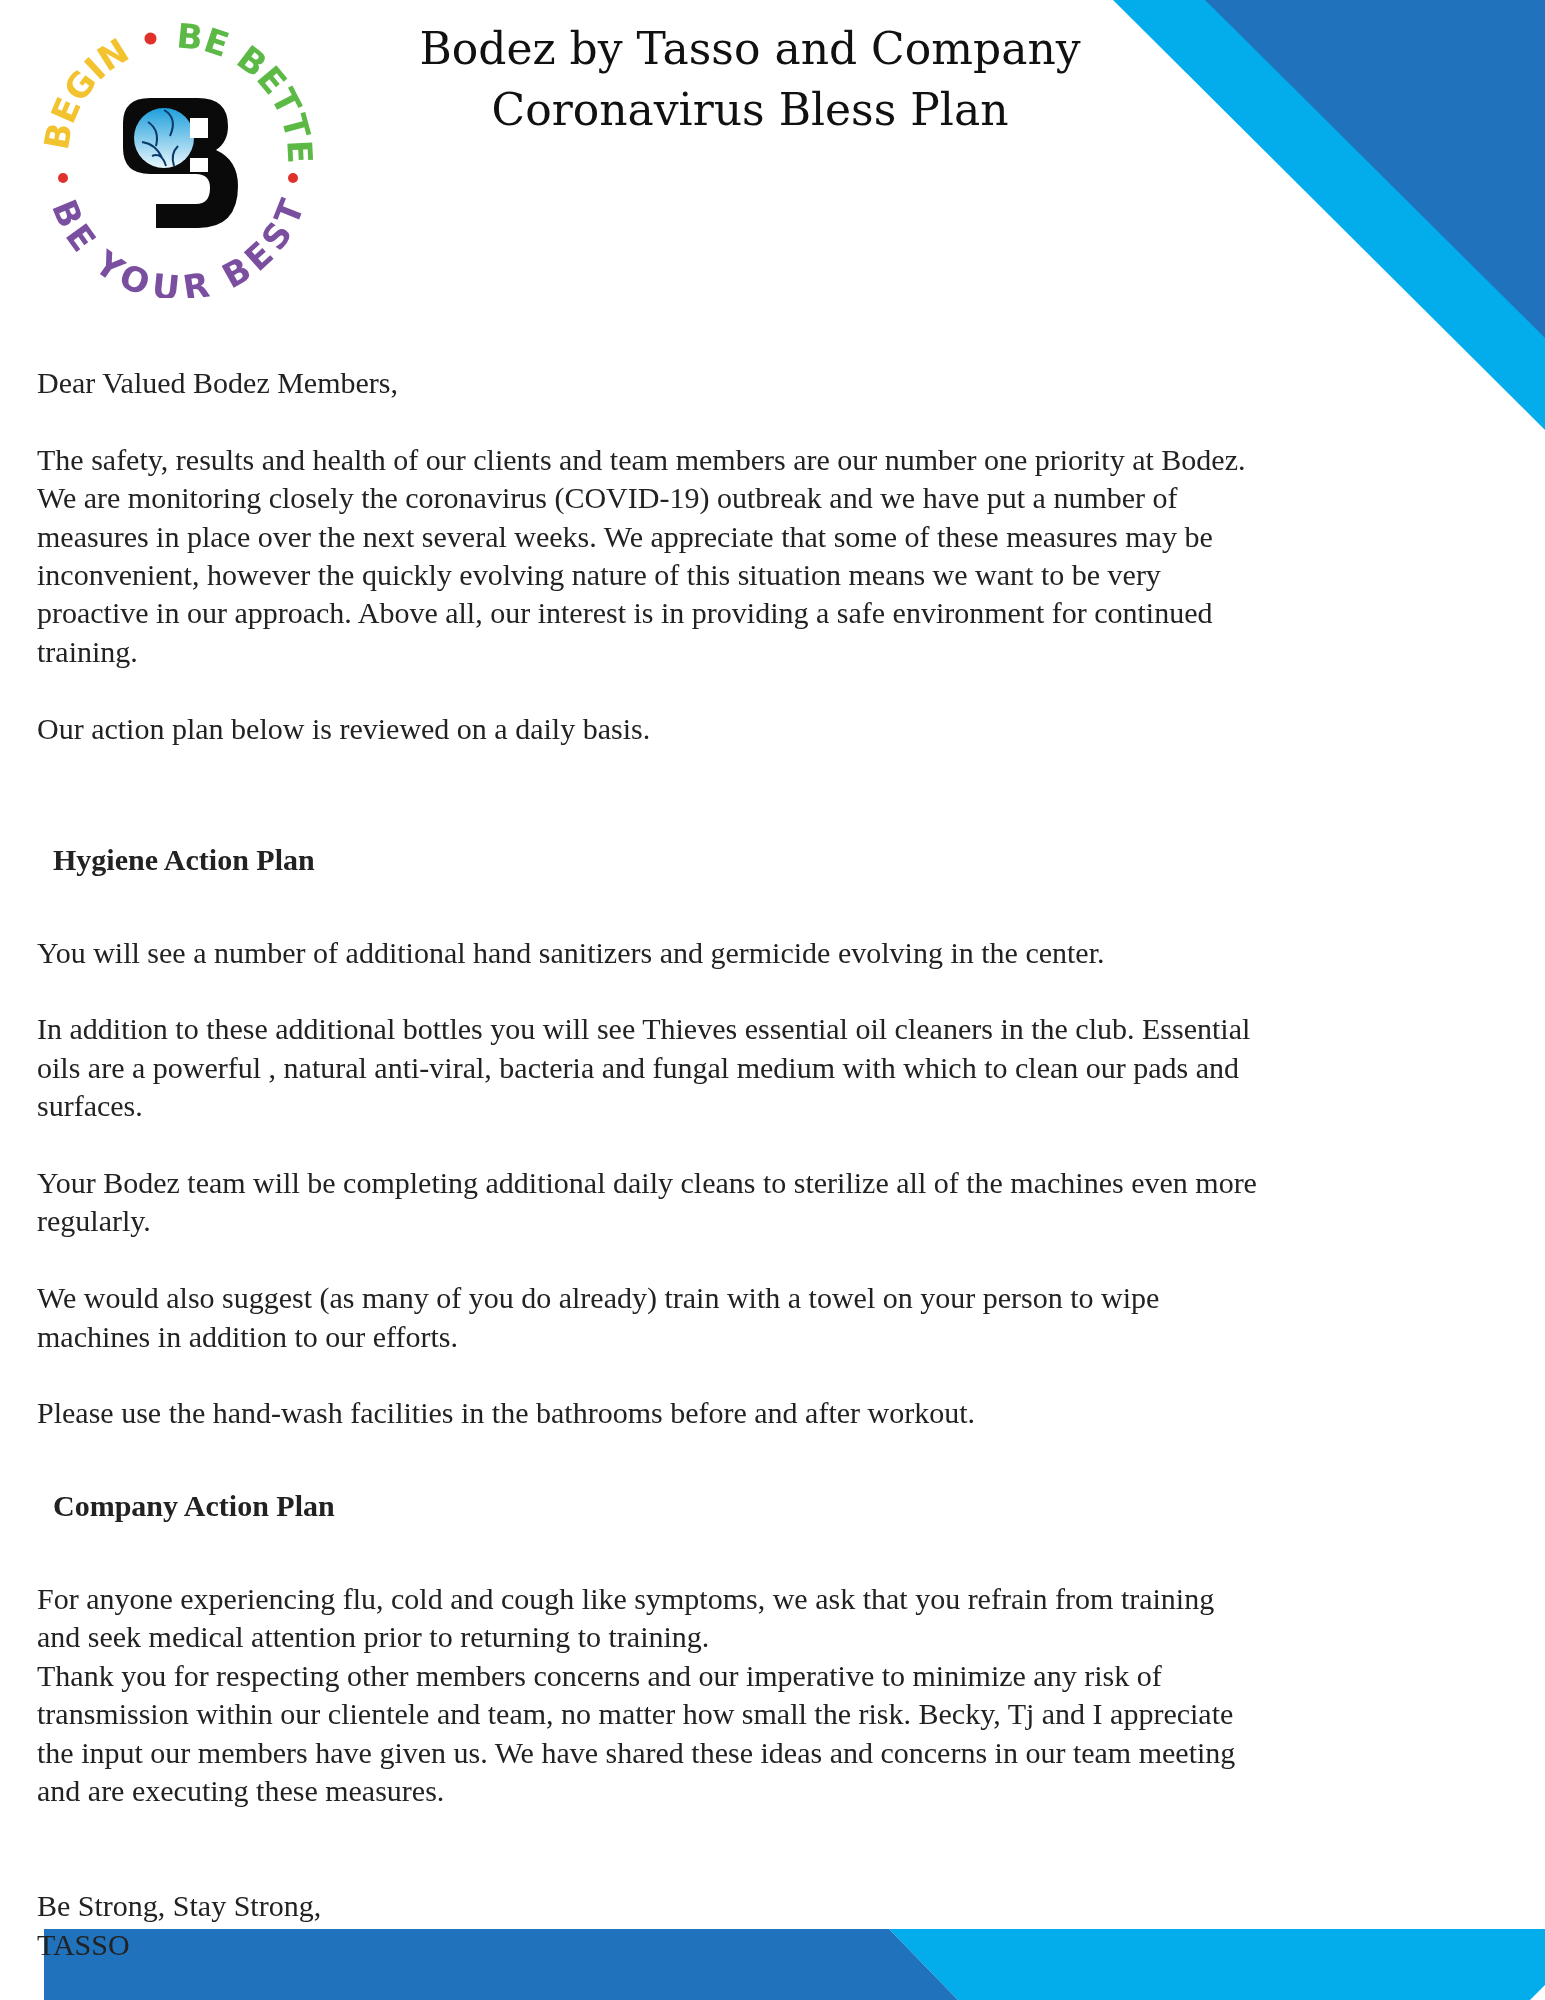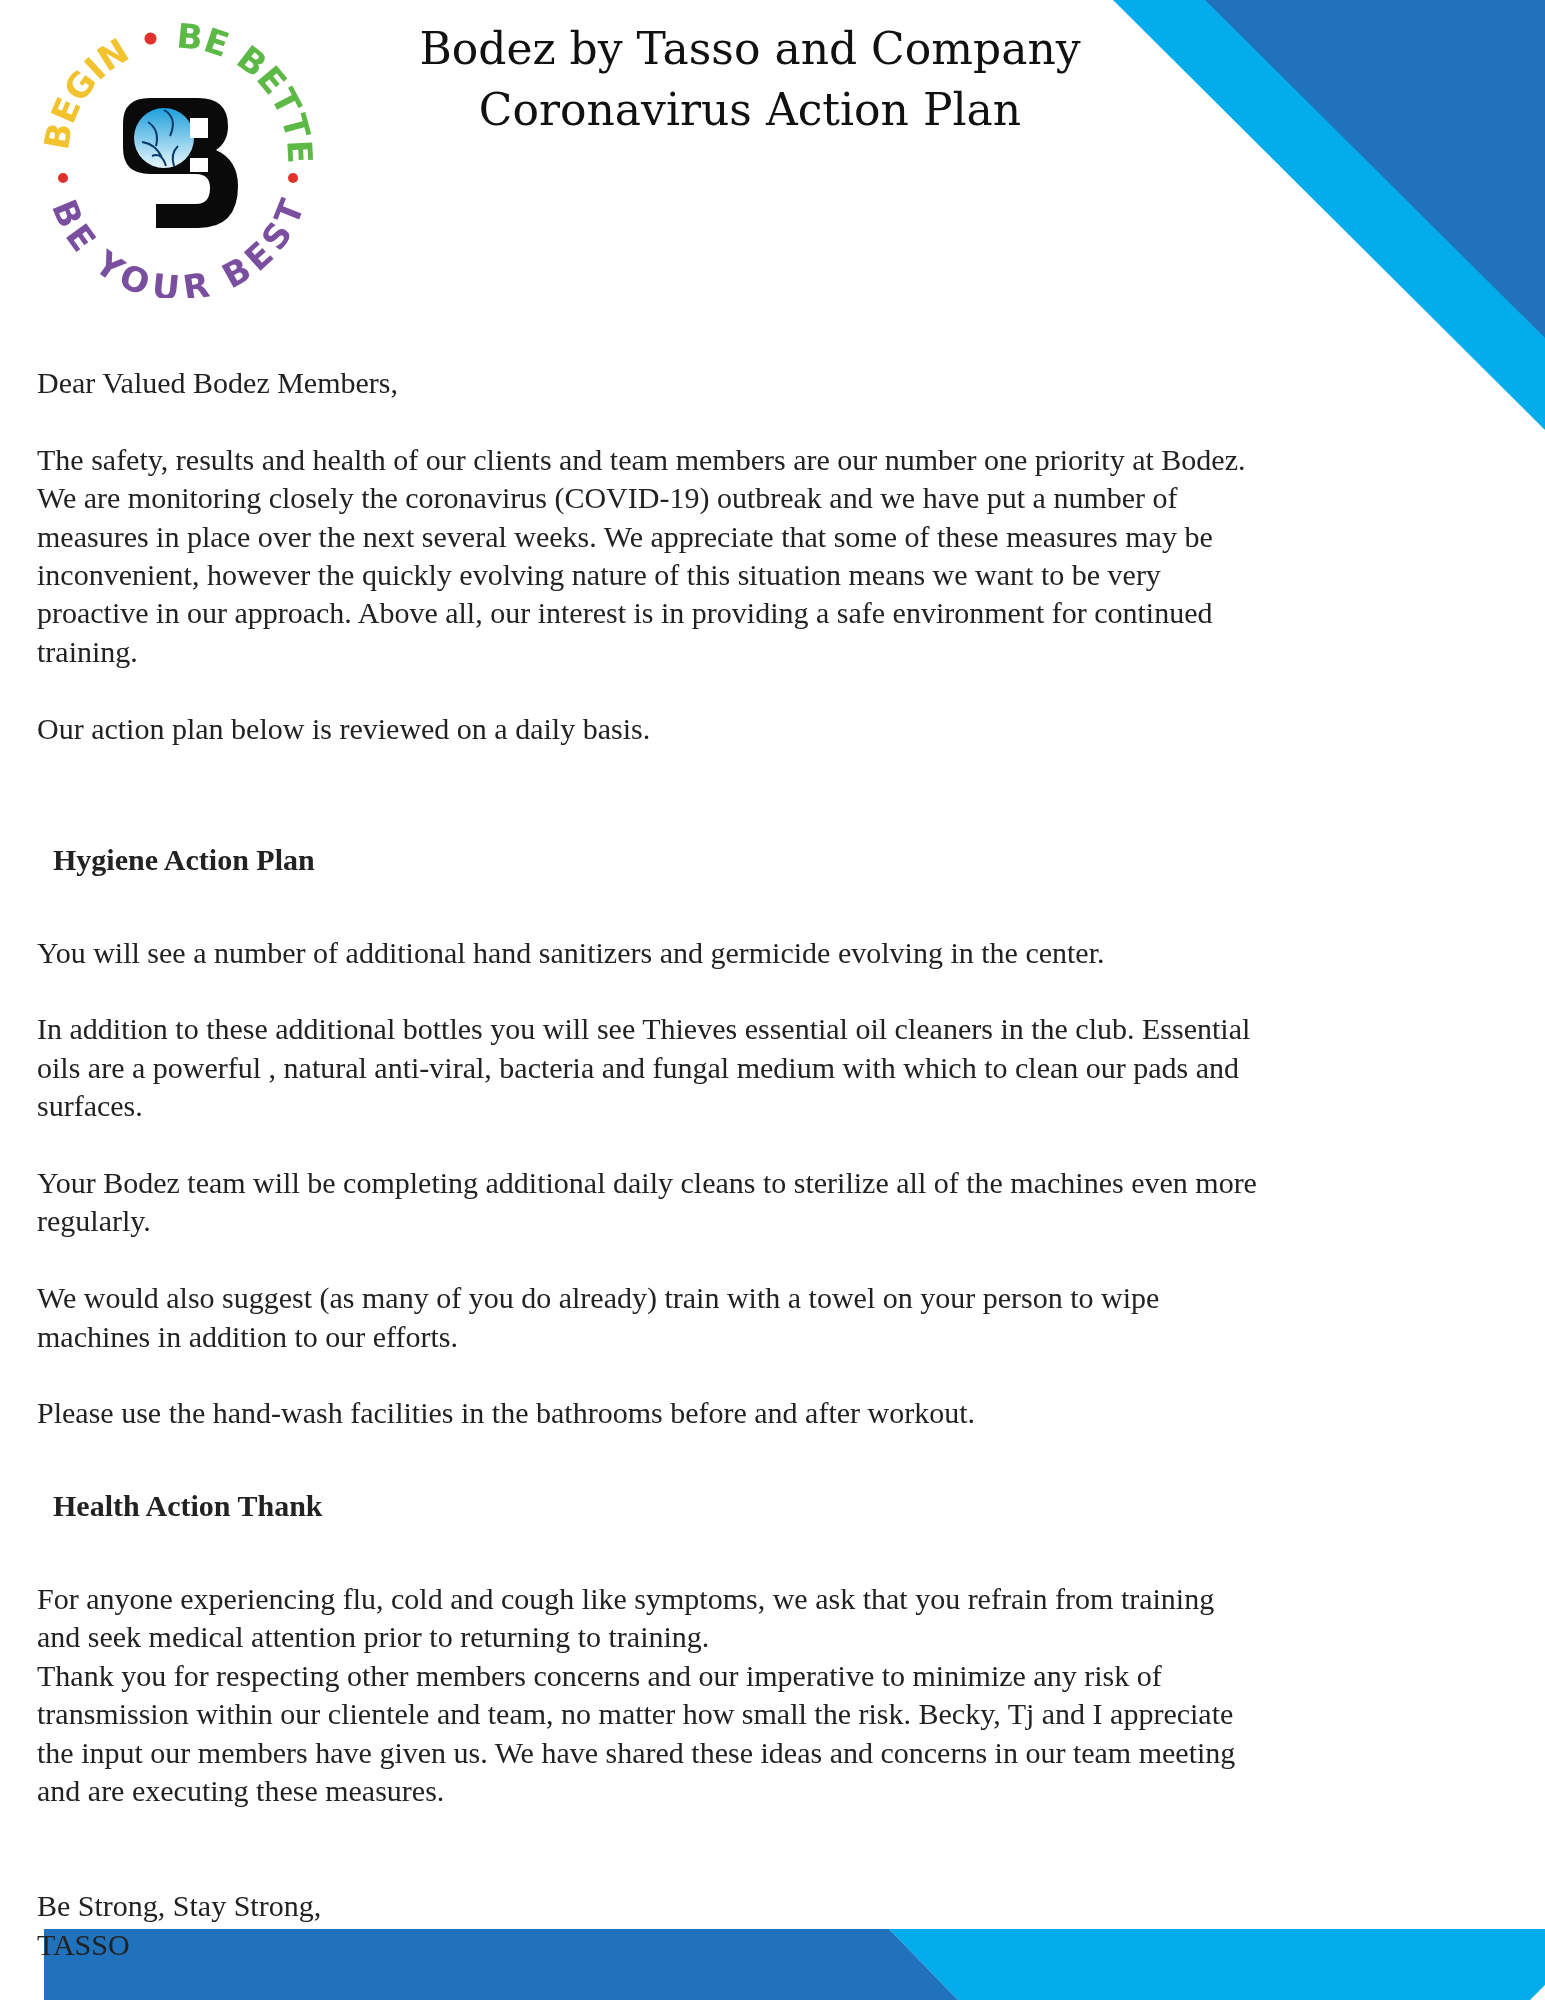--- a/index.html
+++ b/index.html
@@ -71,21 +71,21 @@
     <circle cx="126" cy="120" r="30" fill="url(#shellGrad)"></circle>
     <path d="M 126 92 Q 140 100 132 118 M 110 104 Q 122 112 118 128 M 104 124 Q 118 126 124 140
              M 140 128 Q 132 136 136 148 M 114 138 Q 124 134 128 148" stroke="#0a3a6a" stroke-width="2" fill="none"></path>
     <rect x="152" y="100" width="18" height="20" fill="#ffffff"></rect>
     <rect x="152" y="140" width="18" height="14" fill="#ffffff"></rect>
   </g>
 </svg>
 
 <div class="title">
   <div>Bodez by Tasso and Company</div>
-  <div>Coronavirus Action Plan</div>
+  <div>Coronavirus Bless Plan</div>
 </div>
 
 <div class="letter">
   <p>Dear Valued Bodez Members,</p>
   <div class="gap1"></div>
   <p>The safety, results and health of our clients and team members are our number one priority at Bodez.
 We are monitoring closely the coronavirus (COVID-19) outbreak and we have put a number of
 measures in place over the next several  weeks. We appreciate that some of these measures may be
 inconvenient, however the quickly evolving nature of this situation means we want to be very
 proactive in our approach. Above all, our interest is in providing a safe environment for continued
@@ -104,21 +104,21 @@
   <div class="gap1"></div>
   <p>Your Bodez team will be completing additional daily cleans to sterilize all of the machines even more
 regularly.</p>
   <div class="gap1"></div>
   <p>We would also suggest (as many of you do already) train with a towel on your person to wipe
 machines in addition to our efforts.</p>
   <div class="gap1"></div>
   <p>Please use the hand-wash facilities in the bathrooms before and after workout.</p>
   <div class="gap1"></div>
 
-  <h2>Health Action Thank</h2>
+  <h2>Company Action Plan</h2>
   <div class="gap1"></div>
   <p>For anyone experiencing flu, cold and cough like symptoms, we ask that you refrain from training
 and seek medical attention prior to returning to training.
 Thank you for respecting other members concerns and our imperative to minimize any risk of
 transmission within our clientele and team, no matter how small the risk. Becky, Tj and I appreciate
 the input our members have given us. We have shared these ideas and concerns in our team meeting
 and are executing these measures.</p>
   <div class="gap1"></div>
 
   <div class="gap1"></div>

